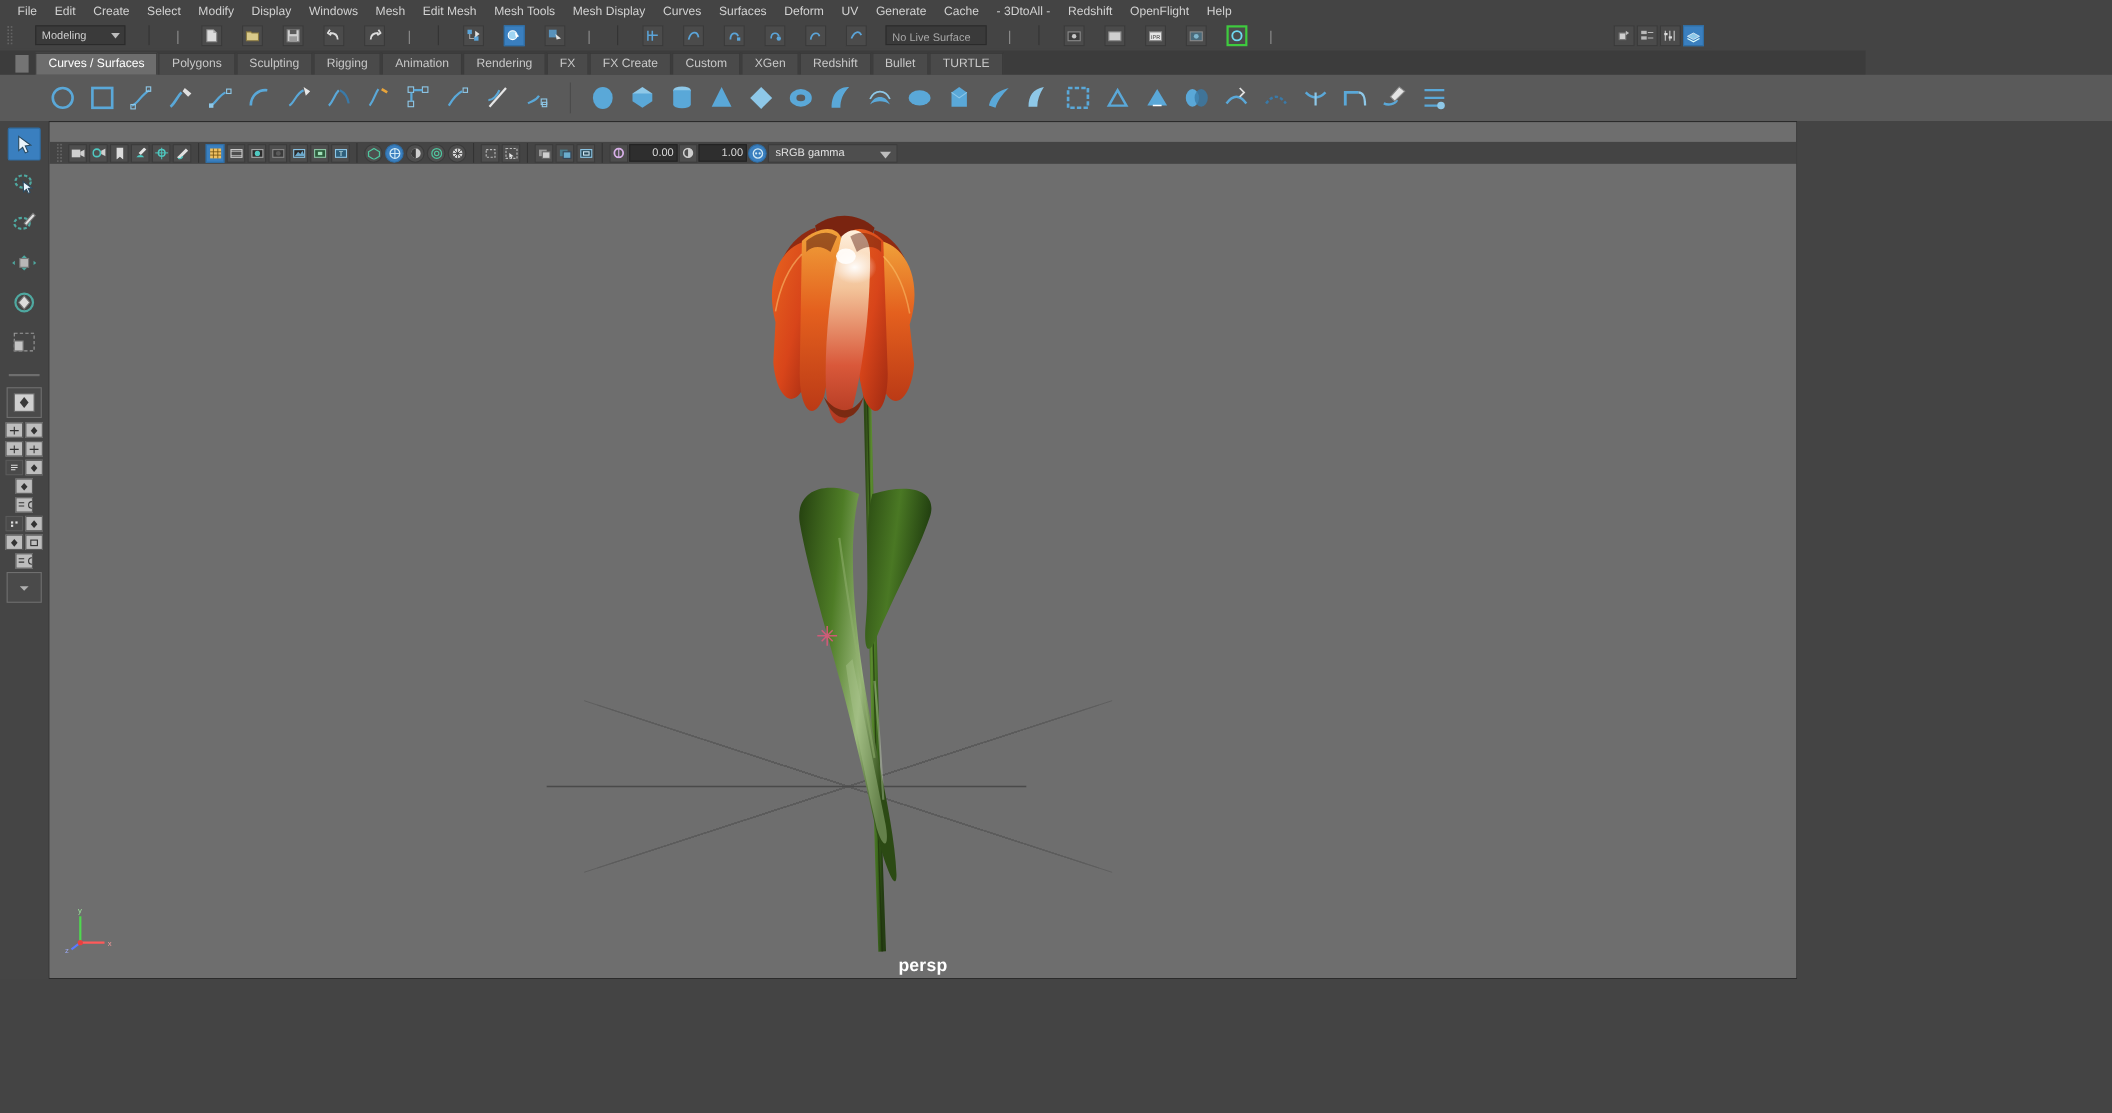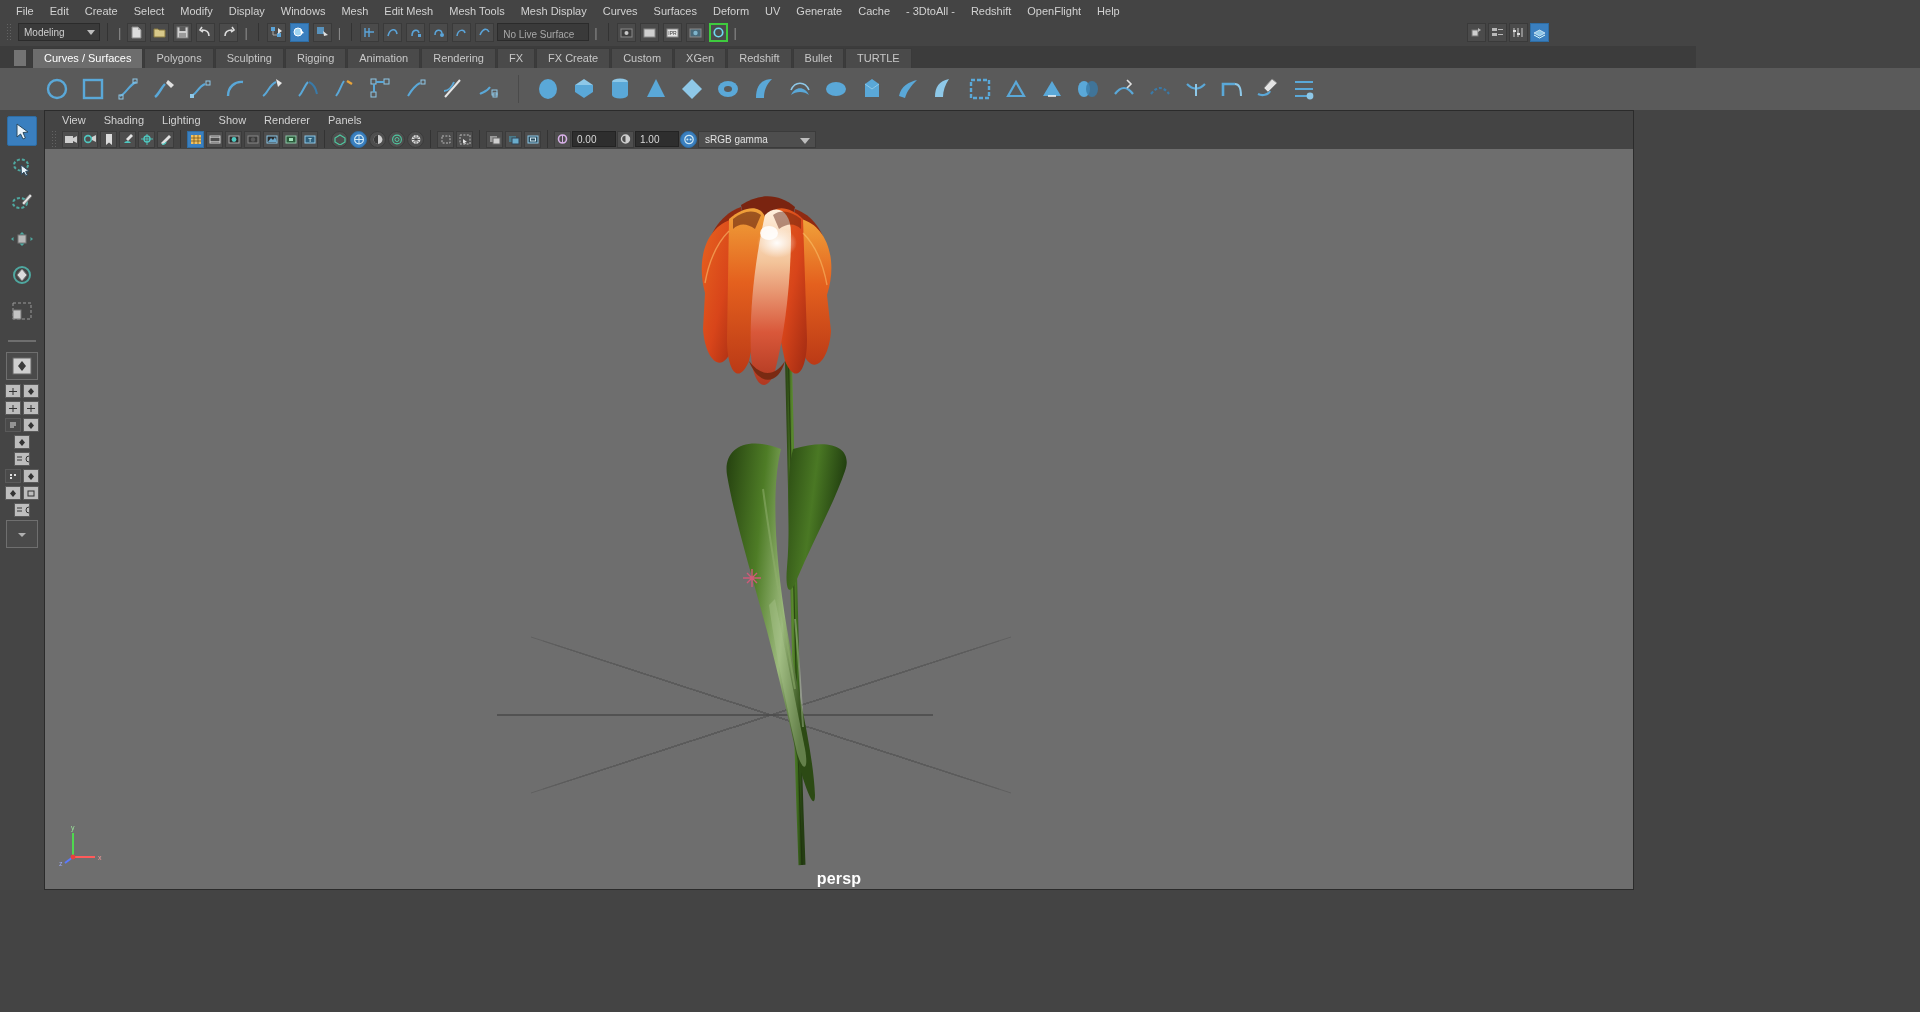--- a/index.html
+++ b/index.html
@@ -17,21 +17,21 @@
     position:absolute; left:0; top:0; width:1920px; height:20px;
     background:#444444; display:flex; align-items:flex-end; padding-left:8px;
   }
   .menubar .mi {
     font-size:11px; color:#d2d2d2; padding:2px 8px; white-space:nowrap; line-height:14px;
   }
 
   
   .statusline {
     position:absolute; left:0; top:20px; width:1556px; height:24px;
-    background:#444444; display:flex; align-items:center; gap:2px; padding-left:6px;
+    background:#444444; display:flex; align-items:center; gap:16px; padding-left:6px;
   }
   .grip { width:6px; height:18px; margin-right:4px;
     background-image:radial-gradient(#6b6b6b 1px, transparent 1px);
     background-size:3px 3px; opacity:.8; flex:none; }
   .menuselect {
     width:82px; height:18px; background:#3a3a3a; border:1px solid #2b2b2b;
     font-size:10px; color:#cfcfcf; display:flex; align-items:center; padding-left:5px;
     position:relative; flex:none;
   }
   .menuselect .car { position:absolute; right:4px; top:6px;
@@ -99,21 +99,21 @@
   .vpmenus .mi { font-size:11px; color:#d2d2d2; padding:1px 9px; }
   .vptools {
     position:absolute; left:0; top:18px; width:100%; height:20px;
     background:#444444; display:flex; align-items:center; padding-left:6px;
   }
   .vbtn { width:17px; height:17px; margin:0 1px; background:#4e4e4e; border:1px solid #3b3b3b;
           display:flex; align-items:center; justify-content:center; flex:none; font-size:8px; }
   .vbtn.on { background:#3a7fbf; border-color:#2e6da4; }
   .vbtn.round { border-radius:50%; }
   .numfield { width:44px; height:16px; background:#2e2e2e; border:1px solid #232323;
-              font-size:10px; color:#d8d8d8; display:flex; align-items:center; padding-left:4px; flex:none; }
+              font-size:10px; color:#d8d8d8; display:flex; align-items:center; padding-left:20px; flex:none; }
   .gammasel { width:118px; height:17px; background:#4e4e4e; border:1px solid #3b3b3b;
               font-size:10px; color:#e2e2e2; display:flex; align-items:center; padding-left:6px;
               position:relative; flex:none; }
   .gammasel .car { position:absolute; right:5px; top:6px;
     border-left:5px solid transparent; border-right:5px solid transparent; border-top:6px solid #bdbdbd; }
 
   .scene { position:absolute; left:0; top:38px; width:100%; height:742px; background:#6e6e6e; }
   .persp-label {
     position:absolute; left:50%; transform:translateX(-50%); bottom:3px;
     font-size:16px; font-weight:bold; color:#ffffff; letter-spacing:.2px;
@@ -665,28 +665,20 @@
         </span>
     </div>
     <div class="qbox">
       <svg width="10" height="7" viewBox="0 0 10 7">
           <path d="M1 2l4 4 4-4z" fill="#b0b0b0"></path>
         </svg>
     </div>
   </div>
 
   <div class="viewport">
-    <div class="vpmenus" id="vpmenus">
-        <span class="mi">View</span>
-        <span class="mi">Shading</span>
-        <span class="mi">Lighting</span>
-        <span class="mi">Show</span>
-        <span class="mi">Renderer</span>
-        <span class="mi">Panels</span>
-      </div>
 
     <div class="vptools">
       <span class="grip"></span>
       <div class="vbtn">
           <svg width="12" height="9">
             <rect x="0" y="1" width="8" height="7" fill="#cfcfcf"></rect>
             <path d="M8 3l4-2v7l-4-2z" fill="#cfcfcf"></path>
           </svg>
         </div>
       <div class="vbtn">

